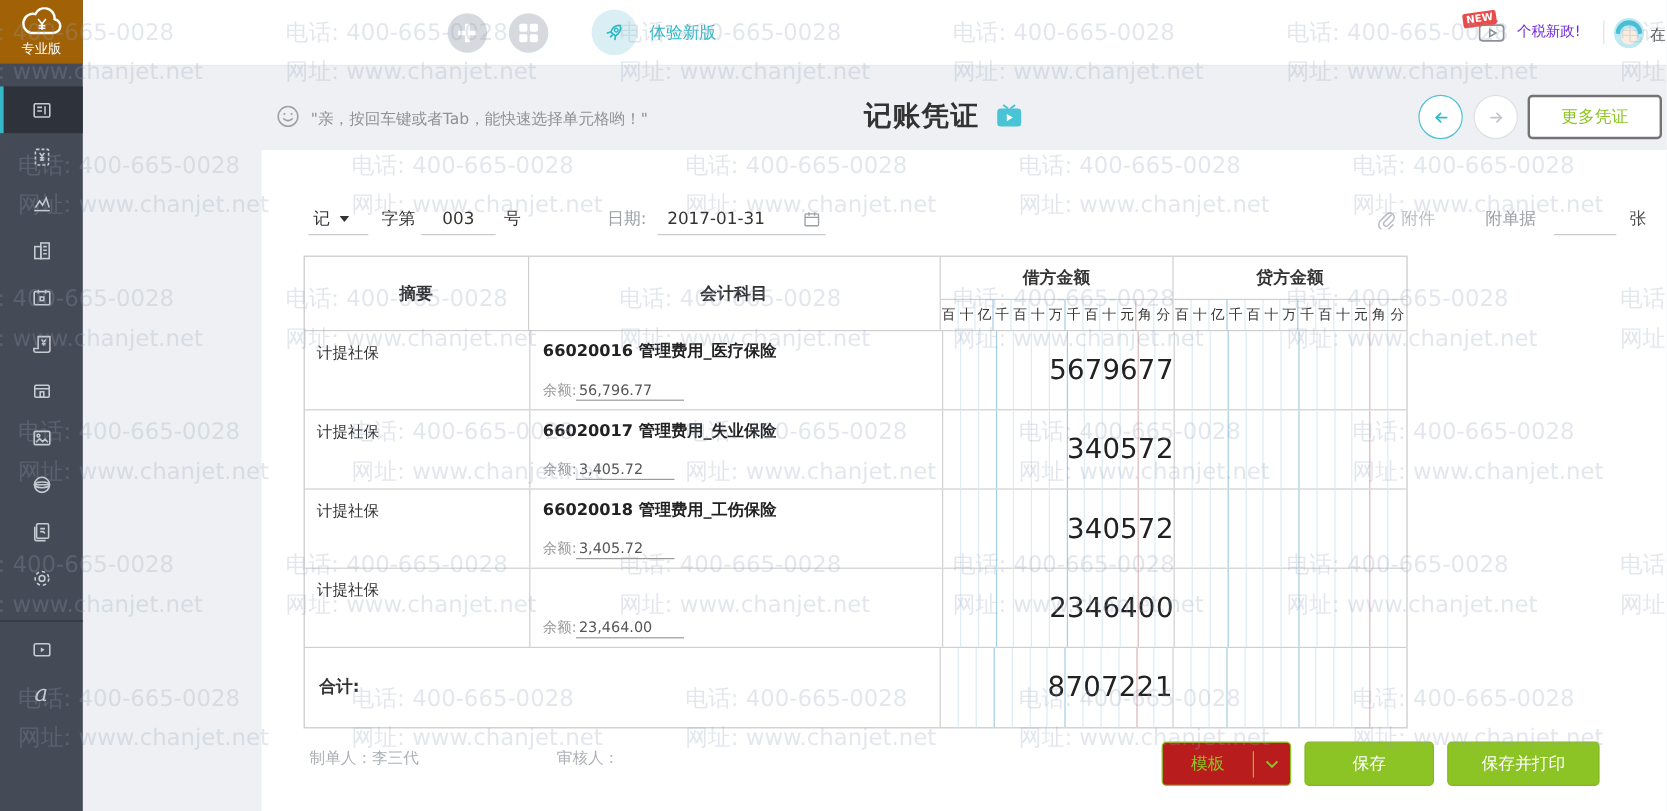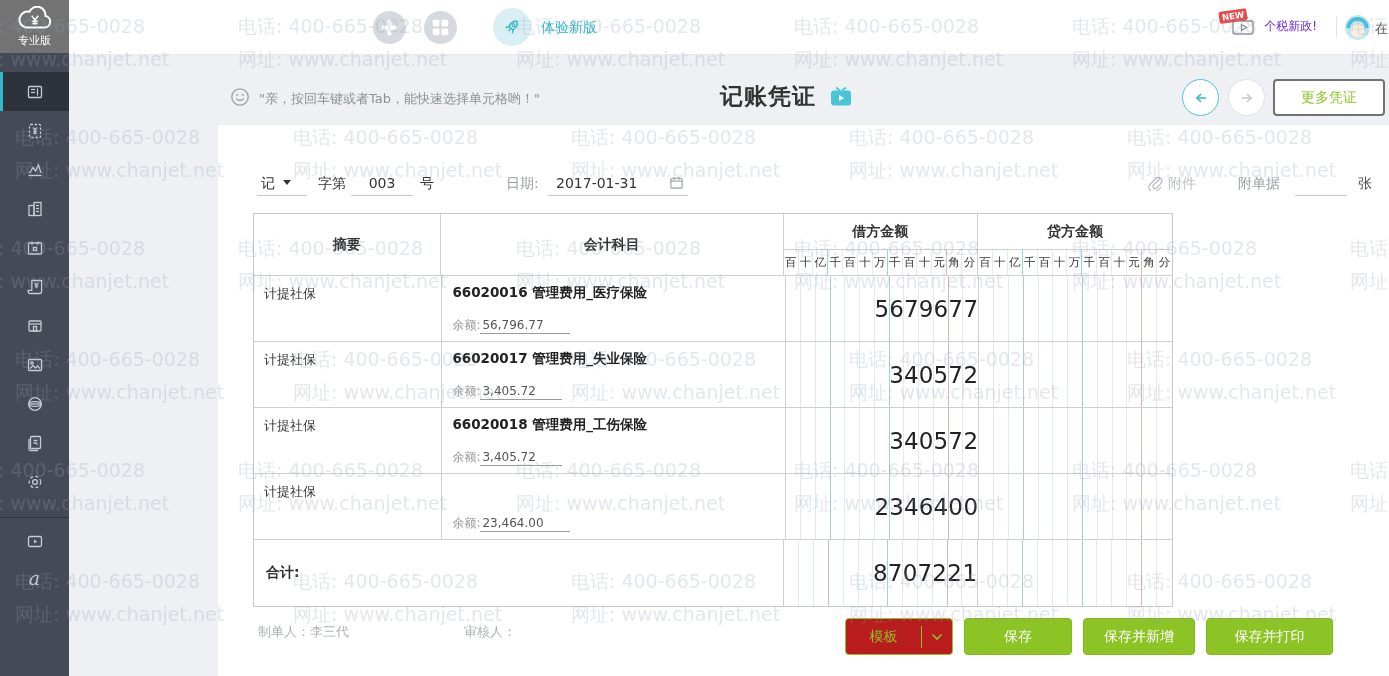--- a/index.html
+++ b/index.html
@@ -5,21 +5,21 @@
   * { box-sizing: border-box; margin: 0; padding: 0; }
   html,body { width:1389px; height:676px; overflow:hidden; }
   body { font-family:"DejaVu Sans","Liberation Sans",sans-serif; background:#eef0f3; position:relative; }
 
   
   #watermark { position:absolute; inset:0; z-index:40; pointer-events:none; overflow:hidden; }
   .wm { position:absolute; font-size:19px; color:rgba(148,163,184,0.26); white-space:nowrap; }
 
   
   #sidebar { position:absolute; left:0; top:0; width:69px; height:676px; background:#454b56; z-index:5; }
-  .logo { height:53px; background:#737373; display:flex; flex-direction:column; align-items:center; justify-content:center; color:#fff; }
+  .logo { height:53px; background:#a16207; display:flex; flex-direction:column; align-items:center; justify-content:center; color:#fff; }
   .logo-text { font-size:11px; margin-top:-1px; }
   .side-nav { margin-top:19px; }
   .s-item { height:39px; display:flex; align-items:center; justify-content:center; color:#c7cbd2; cursor:pointer; }
   .s-item.active { background:#2e323b; border-left:3px solid #35b9c9; padding-right:3px; }
   .side-sep { height:1px; background:#30343c; margin-top:16px; }
   .side-bottom .s-item { height:37px; }
   .side-bottom { margin-top:4px; }
   .a-logo { font-family:"DejaVu Serif","Liberation Serif",serif; font-style:italic; font-size:19px; color:#c7cbd2; }
 
   
@@ -584,21 +584,20 @@
       <button class="btn btn-outline btn-tpl">
         <span class="tpl-text">模板</span>
         <span class="tpl-div"></span>
         <span class="tpl-caret">
             <svg width="12" height="8" viewBox="0 0 12 8" stroke="#8cc425" fill="none" stroke-width="1.6">
               <path d="M1.5 1.5 L6 6 l4.5-4.5"></path>
             </svg>
           </span>
       </button>
       <button class="btn btn-solid w108">保存</button>
-      <button class="btn btn-solid w112">保存并新增</button>
       <button class="btn btn-solid w115">保存并打印</button>
     </div>
   </div>
 </main>
 
 <div id="watermark">
     <div class="wm" style="left: -40px; top: 14px;">电话: 400-665-0028</div>
     <div class="wm" style="left: -40px; top: 47px;">网址: www.chanjet.net</div>
     <div class="wm" style="left: 238px; top: 14px;">电话: 400-665-0028</div>
     <div class="wm" style="left: 238px; top: 47px;">网址: www.chanjet.net</div>

